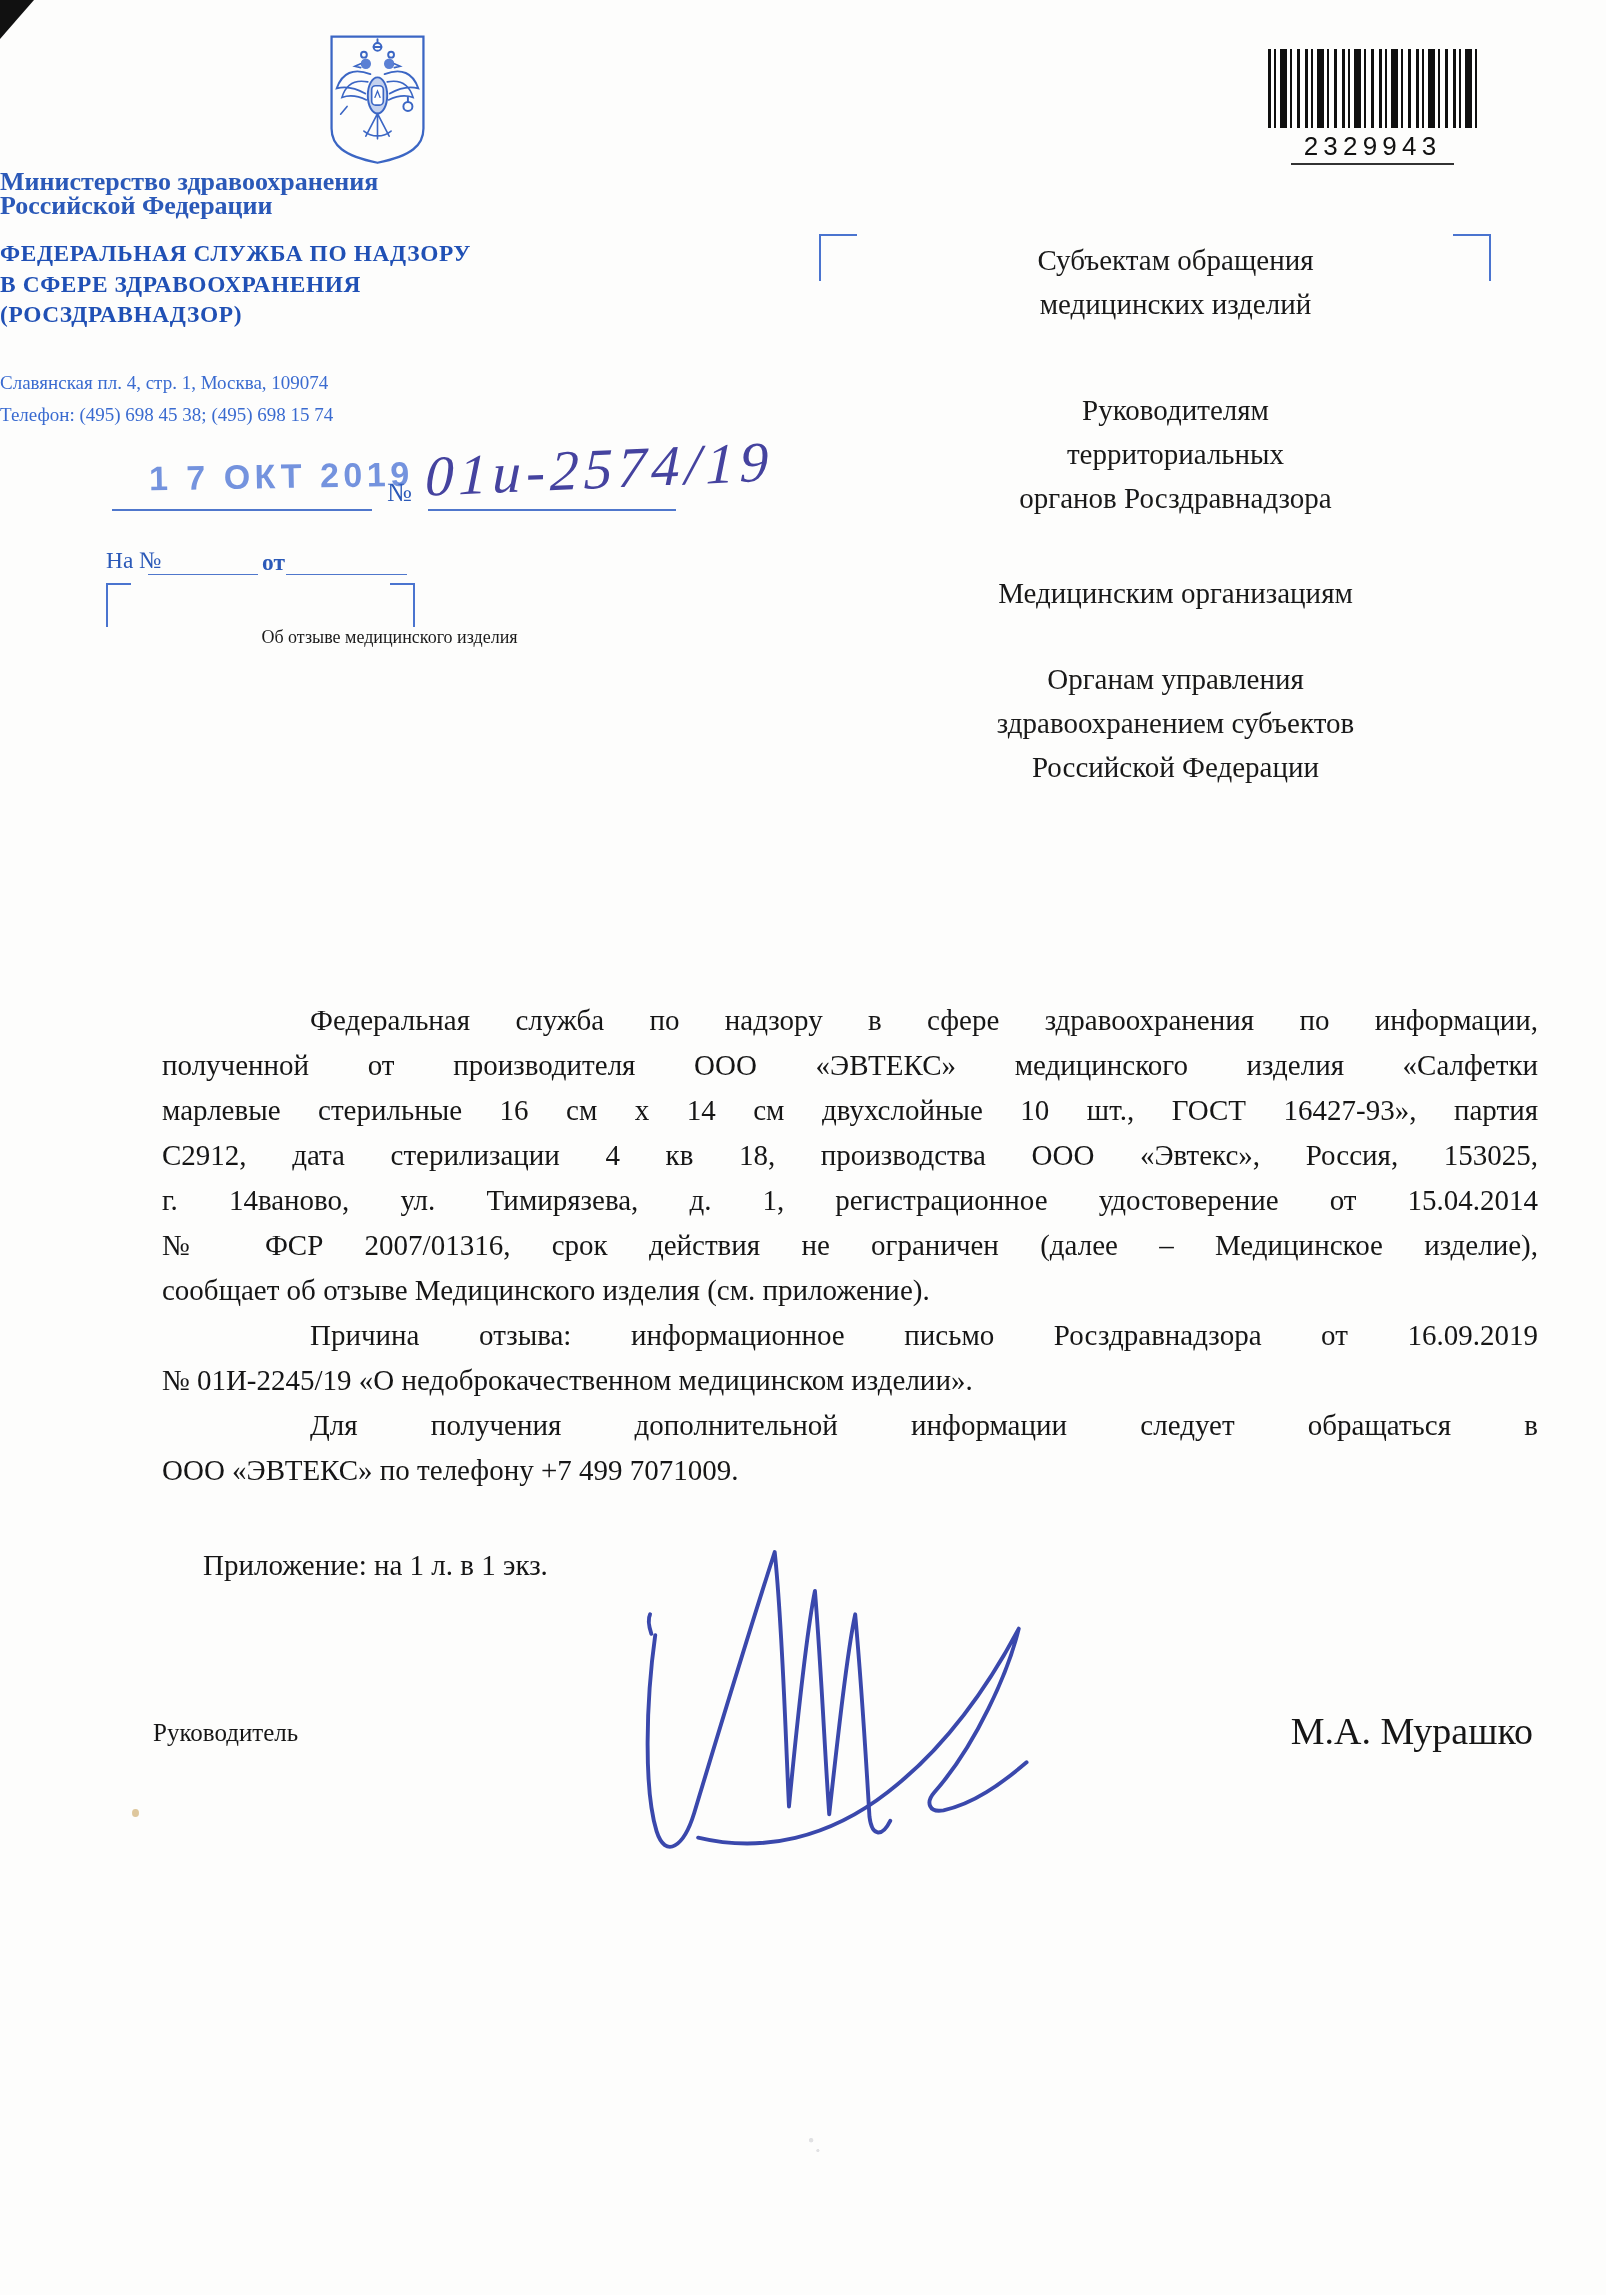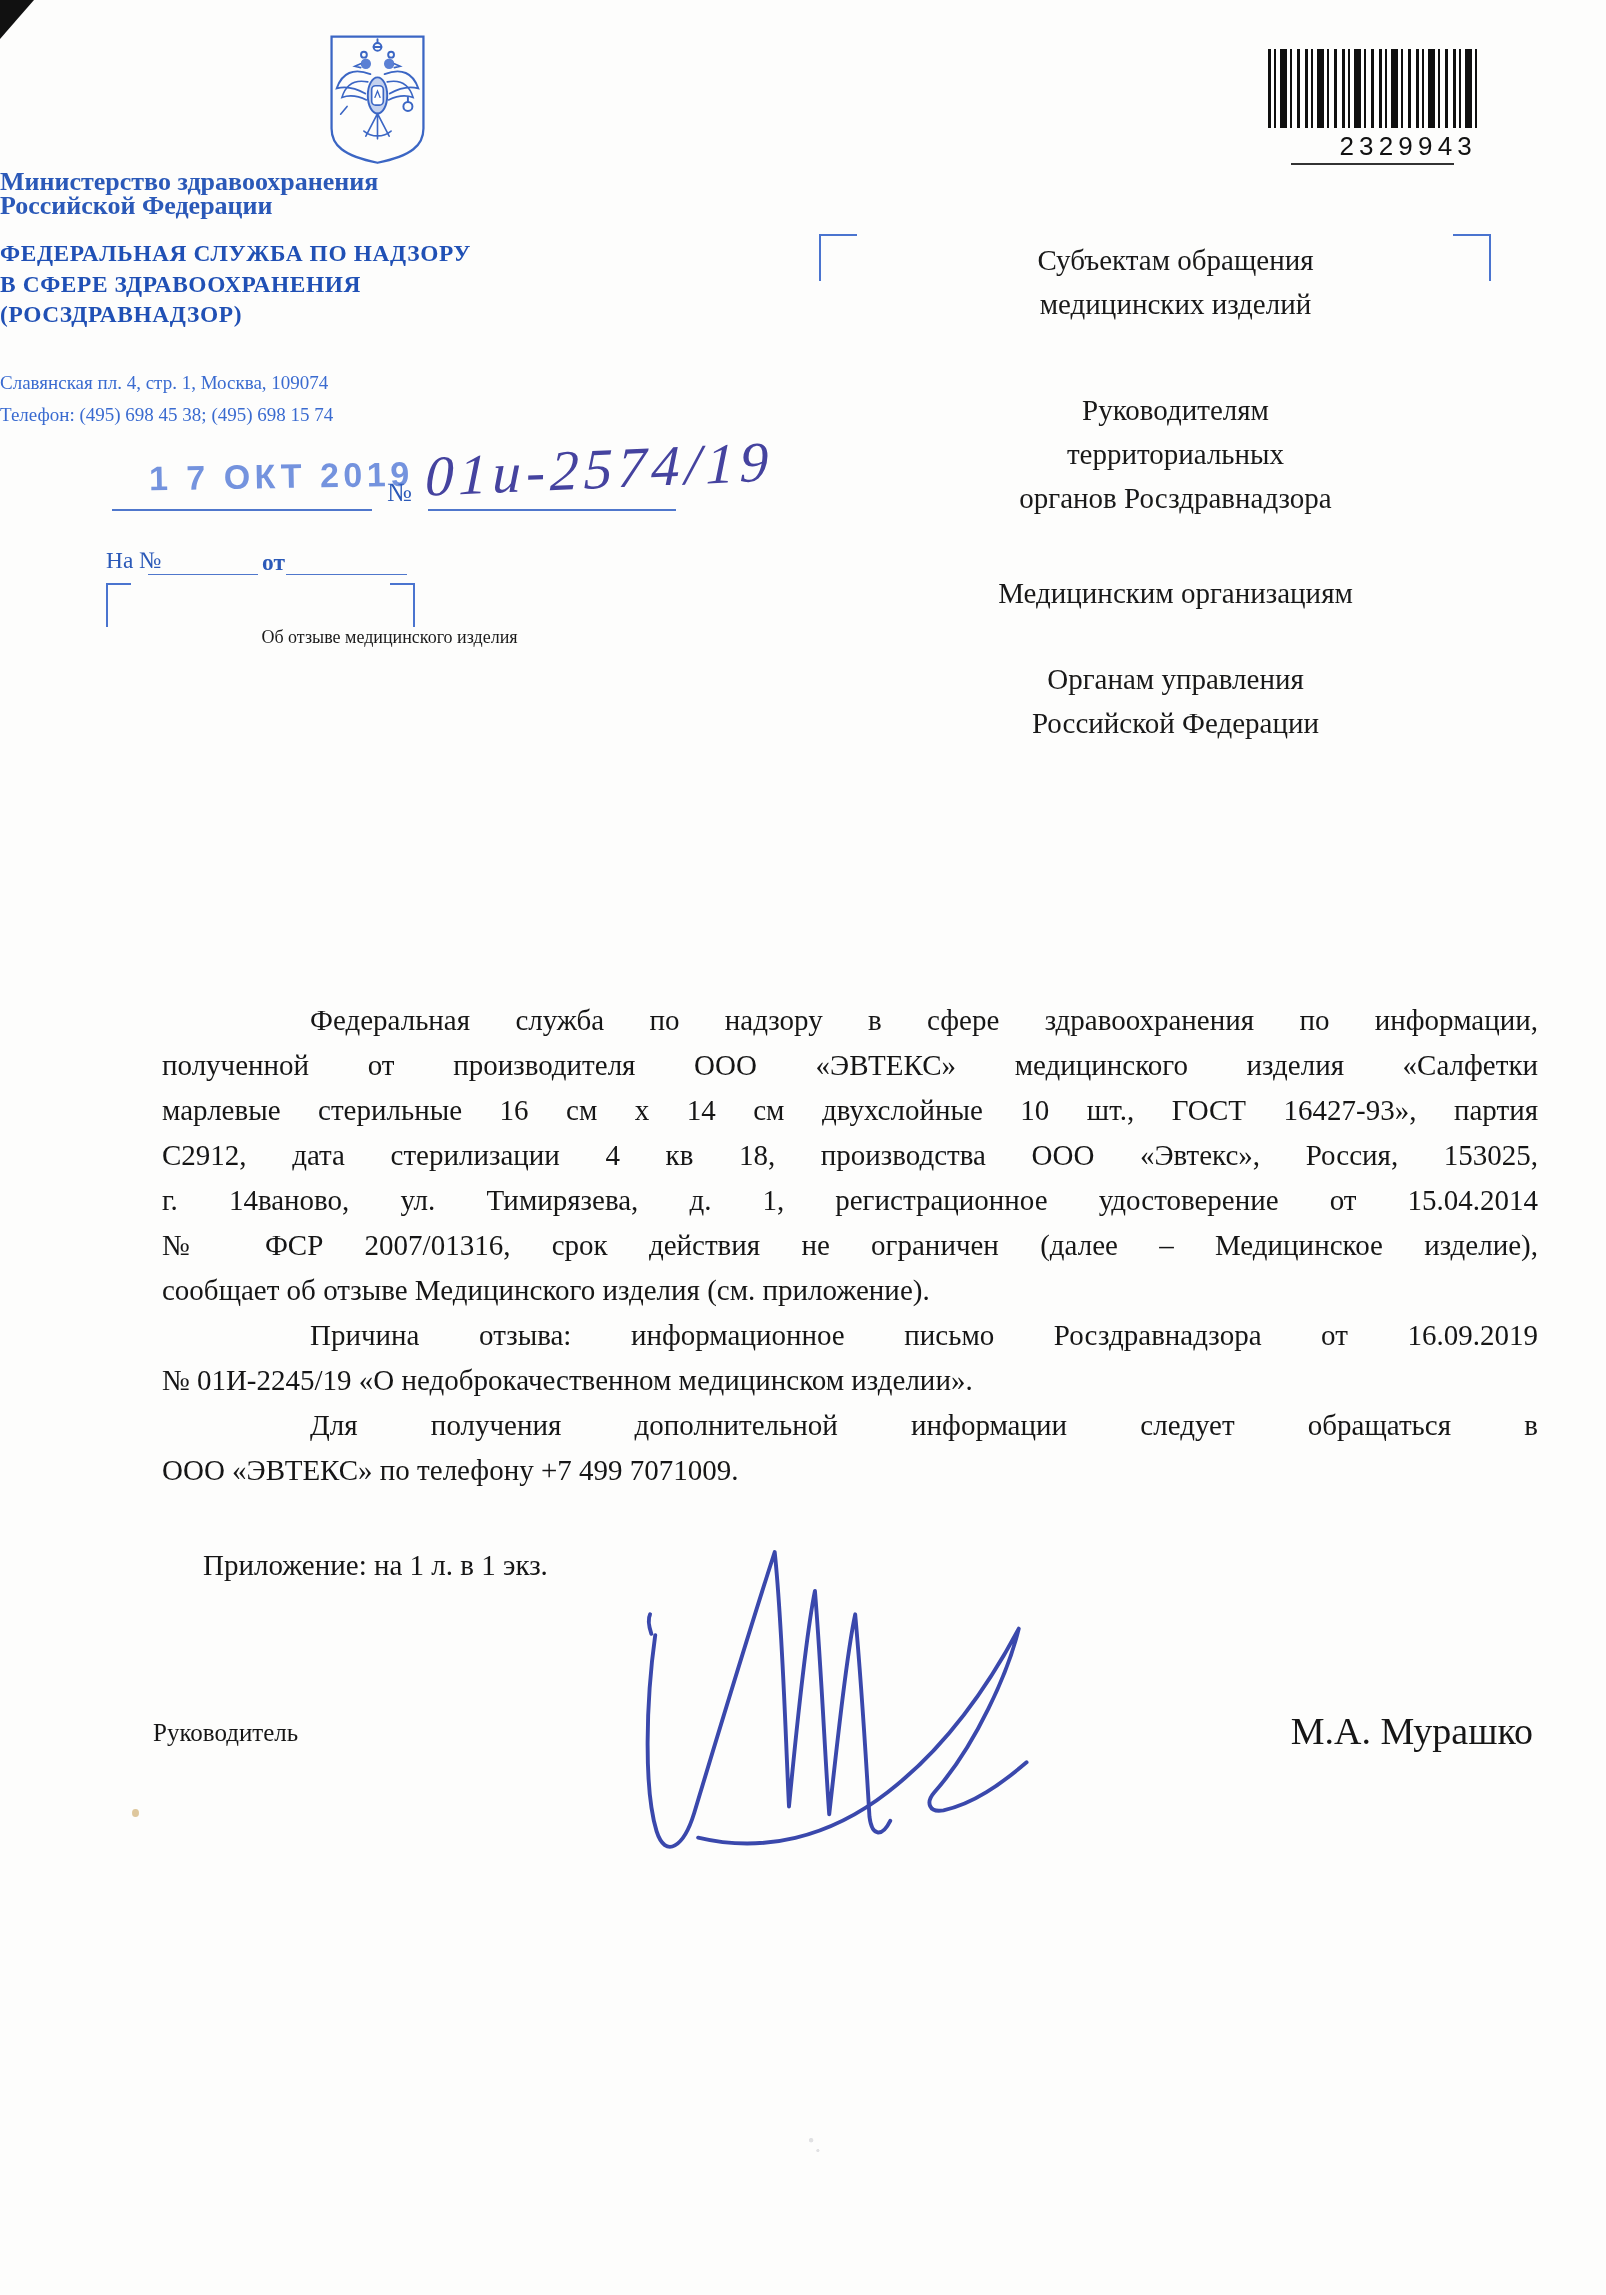--- a/index.html
+++ b/index.html
@@ -51,21 +51,21 @@
   
   .subject{position:absolute;left:117px;top:627px;width:545px;text-align:center;
     font-size:18px;color:#1b1b1b;}
   
   .barcode{position:absolute;left:1268px;top:49px;width:209px;}
   .bars{height:79px;
     background:repeating-linear-gradient(90deg,
       #101010 0 3.2px,#fff 3.2px 5.8px,#101010 5.8px 7.8px,#fff 7.8px 12.3px,
       #101010 12.3px 19.5px,#fff 19.5px 22px,#101010 22px 24px,#fff 24px 29px,
       #101010 29px 32px,#fff 32px 37px);}
-  .bars-num{margin-top:2.6px;text-align:right;
+  .bars-num{margin-top:2.6px;text-align:center;
     font-family:"Liberation Sans",sans-serif;font-size:26px;letter-spacing:5.2px;color:#111;}
   .bars-rule{height:1.9px;background:#333;margin:1.3px 23.4px 0 23.4px;}
   
   .recipients{position:absolute;left:815px;top:238px;width:721px;text-align:center;
     font-size:29px;color:#191919;}
   .recipient-group{line-height:44px;}
   .recipient-group:nth-child(1){margin-bottom:62px;}
   .recipient-group:nth-child(2){margin-bottom:51px;}
   .recipient-group:nth-child(3){margin-bottom:42px;}
   
@@ -175,20 +175,21 @@
       <div class="recipient-group" data-name="recipient-group">
         <div class="recipient-line" data-name="recipient-line">Руководителям</div>
         <div class="recipient-line" data-name="recipient-line">территориальных</div>
         <div class="recipient-line" data-name="recipient-line">органов Росздравнадзора</div>
       </div>
       <div class="recipient-group" data-name="recipient-group">
         <div class="recipient-line" data-name="recipient-line">Медицинским организациям</div>
       </div>
       <div class="recipient-group" data-name="recipient-group">
         <div class="recipient-line" data-name="recipient-line">Органам управления</div>
+        <div class="recipient-line" data-name="recipient-line">здравоохранением субъектов</div>
         <div class="recipient-line" data-name="recipient-line">Российской Федерации</div>
       </div>
     </div>
 
   <div class="body-text" data-name="body-text">
       <div class="body-line indent" data-name="body-line">Федеральная служба по надзору в сфере здравоохранения по информации,</div>
       <div class="body-line" data-name="body-line">полученной от производителя ООО «ЭВТЕКС» медицинского изделия «Салфетки</div>
       <div class="body-line" data-name="body-line">марлевые стерильные 16 см х 14 см двухслойные 10 шт., ГОСТ 16427-93», партия</div>
       <div class="body-line" data-name="body-line">С2912, дата стерилизации 4 кв 18, производства ООО «Эвтекс», Россия, 153025,</div>
       <div class="body-line" data-name="body-line">г. 14ваново, ул. Тимирязева, д. 1, регистрационное удостоверение от 15.04.2014</div>

